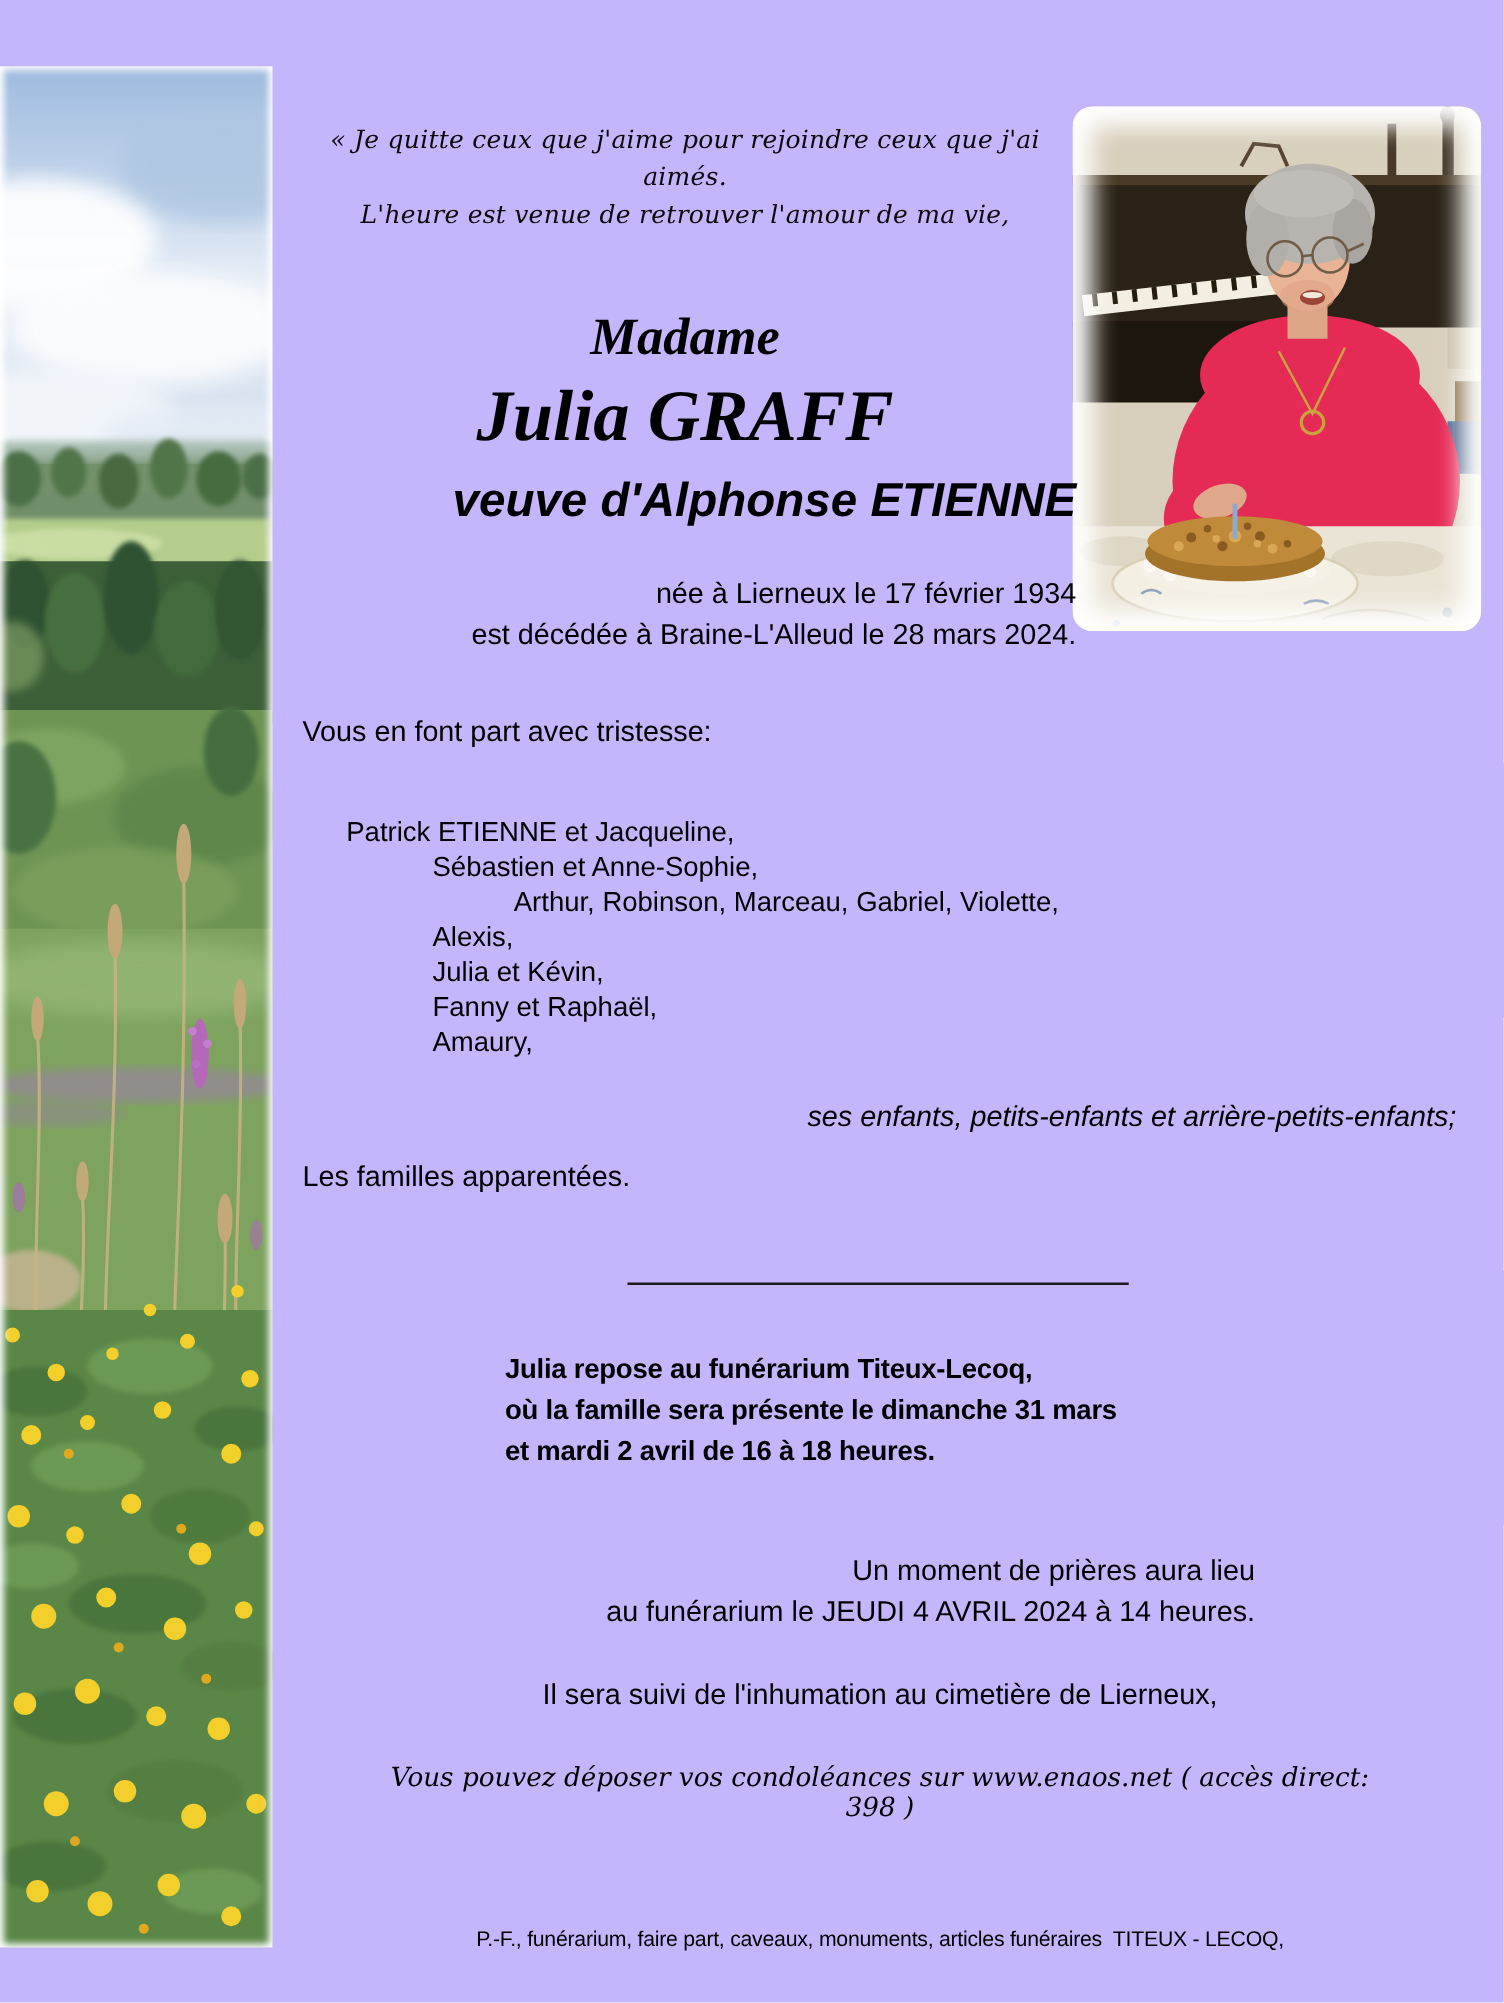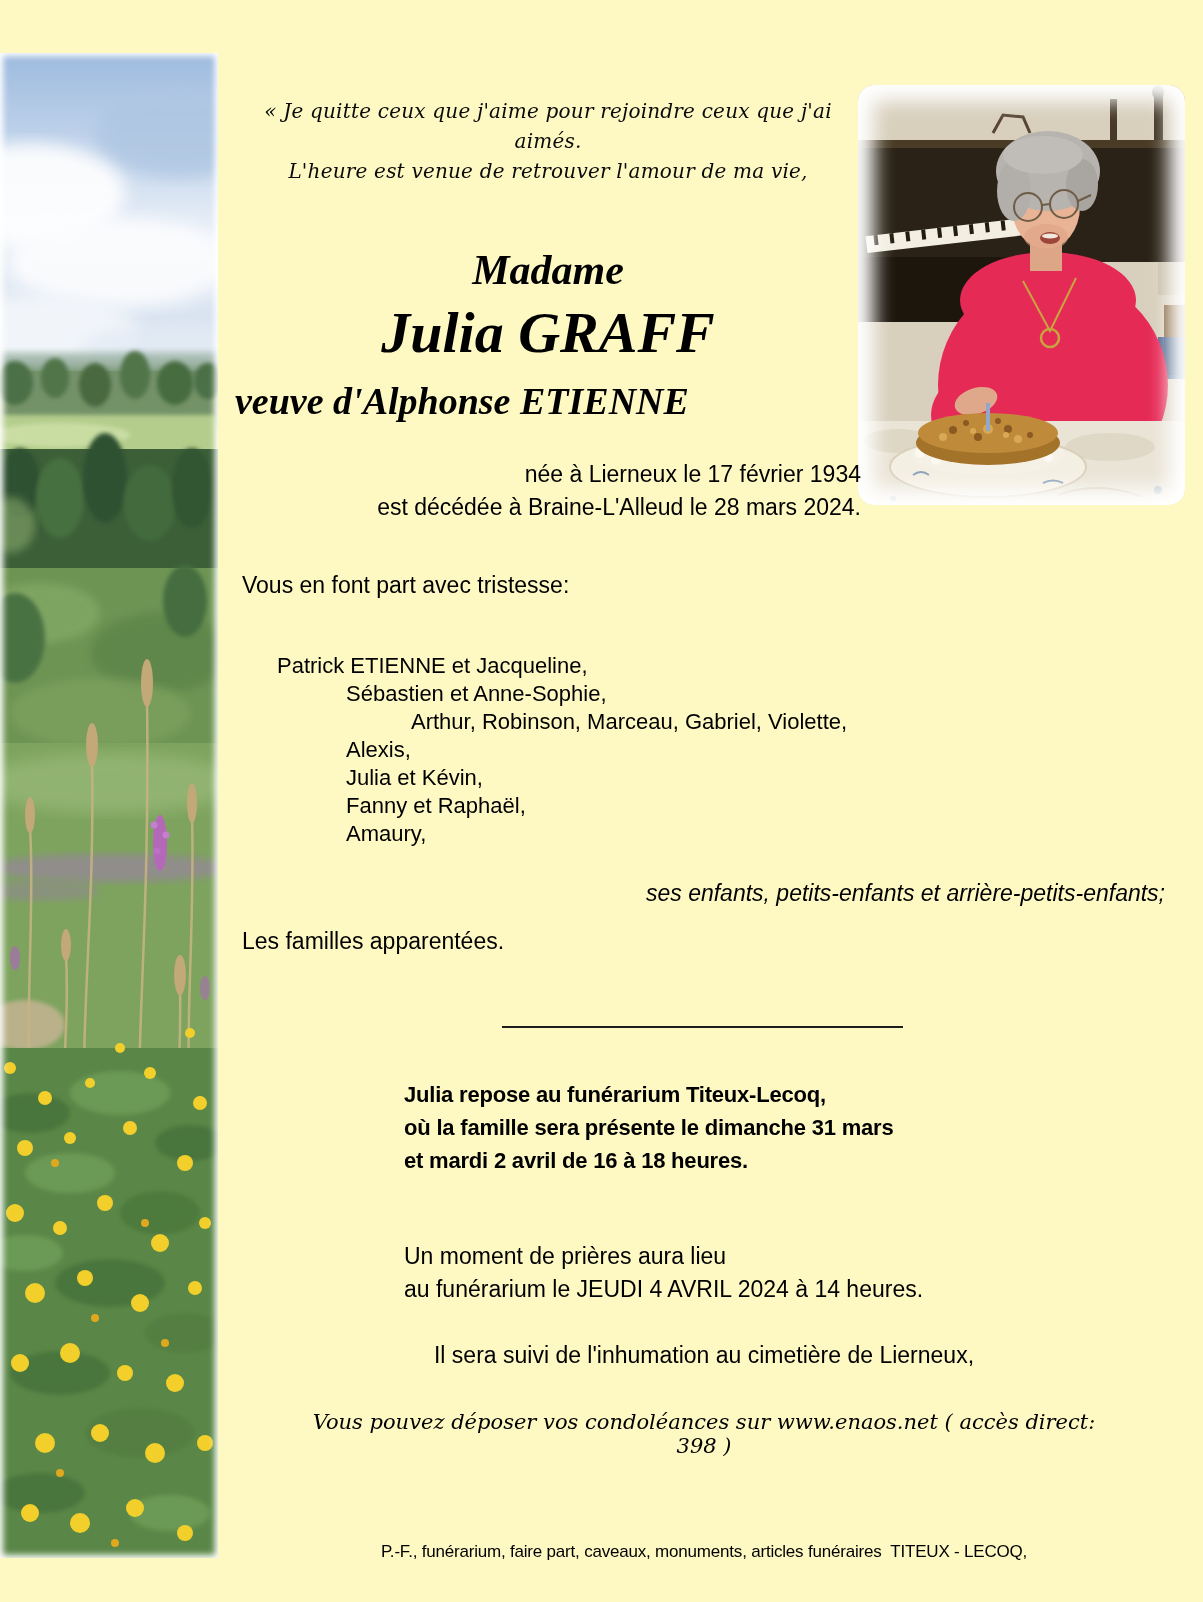--- a/index.html
+++ b/index.html
@@ -1,21 +1,21 @@
 <!DOCTYPE html>
 <html><head>
 <meta charset="utf-8">
 <style>
   html,body{margin:0;padding:0;background:#fff;}
   body{
     width:1203px;height:1602px;position:relative;
     font-family:"Liberation Sans",sans-serif;color:#000;
     -webkit-font-smoothing:antialiased;
   }
-  .page{position:absolute;inset:0;background:#fef9c3;overflow:hidden;}
+  .page{position:absolute;inset:0;background:#c4b5fd;overflow:hidden;}
 
   
   .nature-strip{
     position:absolute;left:0;top:53px;width:218px;height:1505px;overflow:hidden;
   }
   .nature-strip::after{
     content:"";position:absolute;inset:0;pointer-events:none;
     box-shadow:inset 0 0 6px 3px #ffffff;
   }
   .portrait{
@@ -38,22 +38,22 @@
     position:absolute;left:235px;top:246px;width:626px;text-align:center;
     font-family:"Liberation Serif",serif;font-weight:bold;font-style:italic;
     font-size:42px;line-height:48px;
   }
   .deceased-name{
     position:absolute;left:235px;top:298px;width:626px;text-align:center;
     font-family:"Liberation Serif",serif;font-weight:bold;font-style:italic;
     font-size:58px;line-height:70px;
   }
   .widow{
-    position:absolute;left:235px;top:378px;width:626px;text-align:left;
-    font-family:Liberation Serif, serif;font-weight:bold;font-style:italic;
+    position:absolute;left:235px;top:378px;width:626px;text-align:right;
+    font-family:Liberation Sans, sans-serif;font-weight:bold;font-style:italic;
     font-size:38px;line-height:46px;
   }
   .life-dates{
     position:absolute;left:235px;top:458px;width:626px;text-align:right;
     font-size:23px;line-height:33px;
   }
   .intro{
     position:absolute;left:242px;top:572px;font-size:23px;
   }
   .family{
@@ -71,21 +71,21 @@
   }
   .divider{
     position:absolute;left:502px;top:1026px;width:401px;height:0;
     border-top:2px solid #1c1c1c;
   }
   .repose{
     position:absolute;left:404px;top:1078px;width:600px;text-align:left;
     font-weight:bold;font-size:22px;line-height:33px;letter-spacing:-.2px;
   }
   .prayer{
-    position:absolute;left:404px;top:1240px;width:600px;text-align:left;
+    position:absolute;left:404px;top:1240px;width:600px;text-align:right;
     font-size:23px;line-height:33px;
   }
   .burial{
     position:absolute;left:304px;top:1342px;width:800px;text-align:center;
     font-size:23px;
   }
   .condolences{
     position:absolute;left:304px;top:1410px;width:800px;text-align:center;
     font-family:"DejaVu Serif",serif;font-style:italic;font-size:21px;
   }

